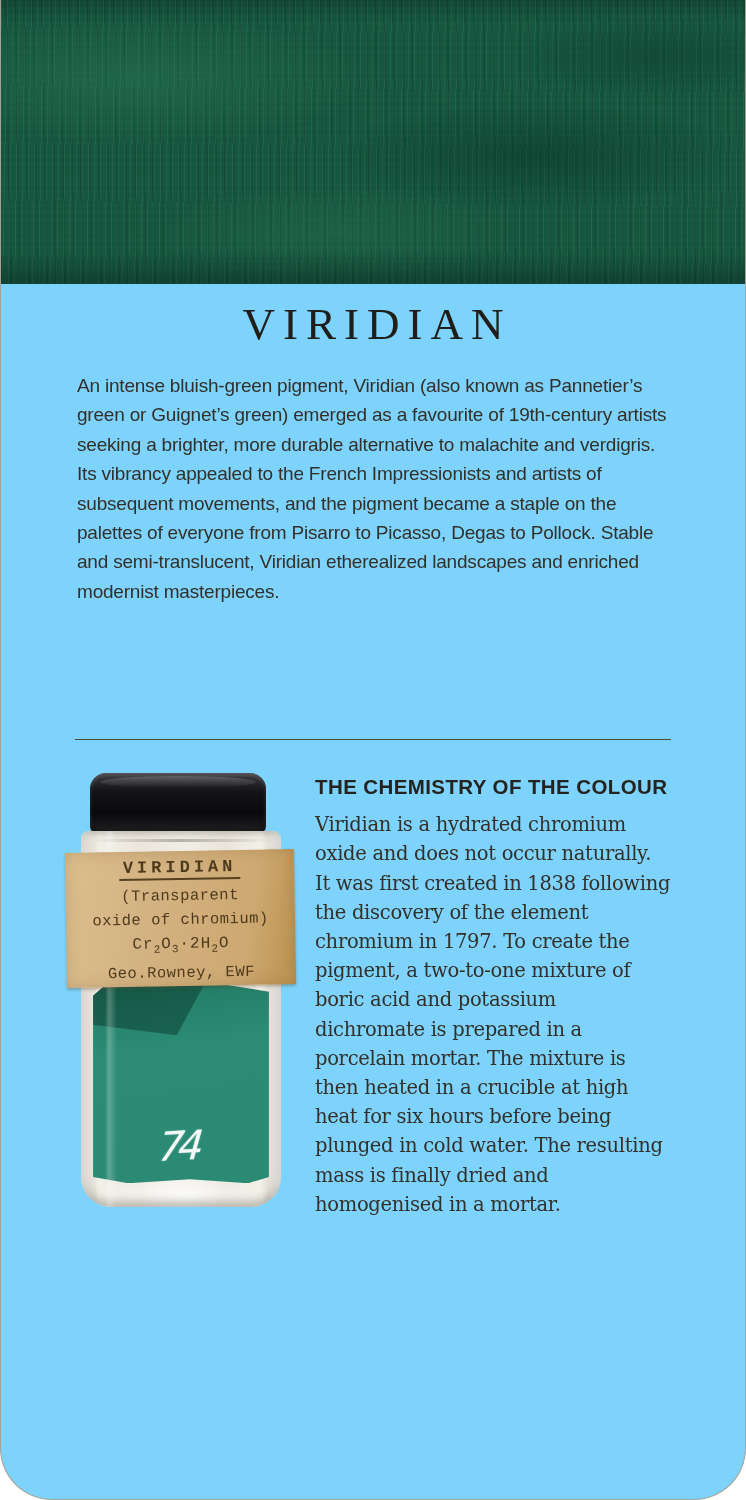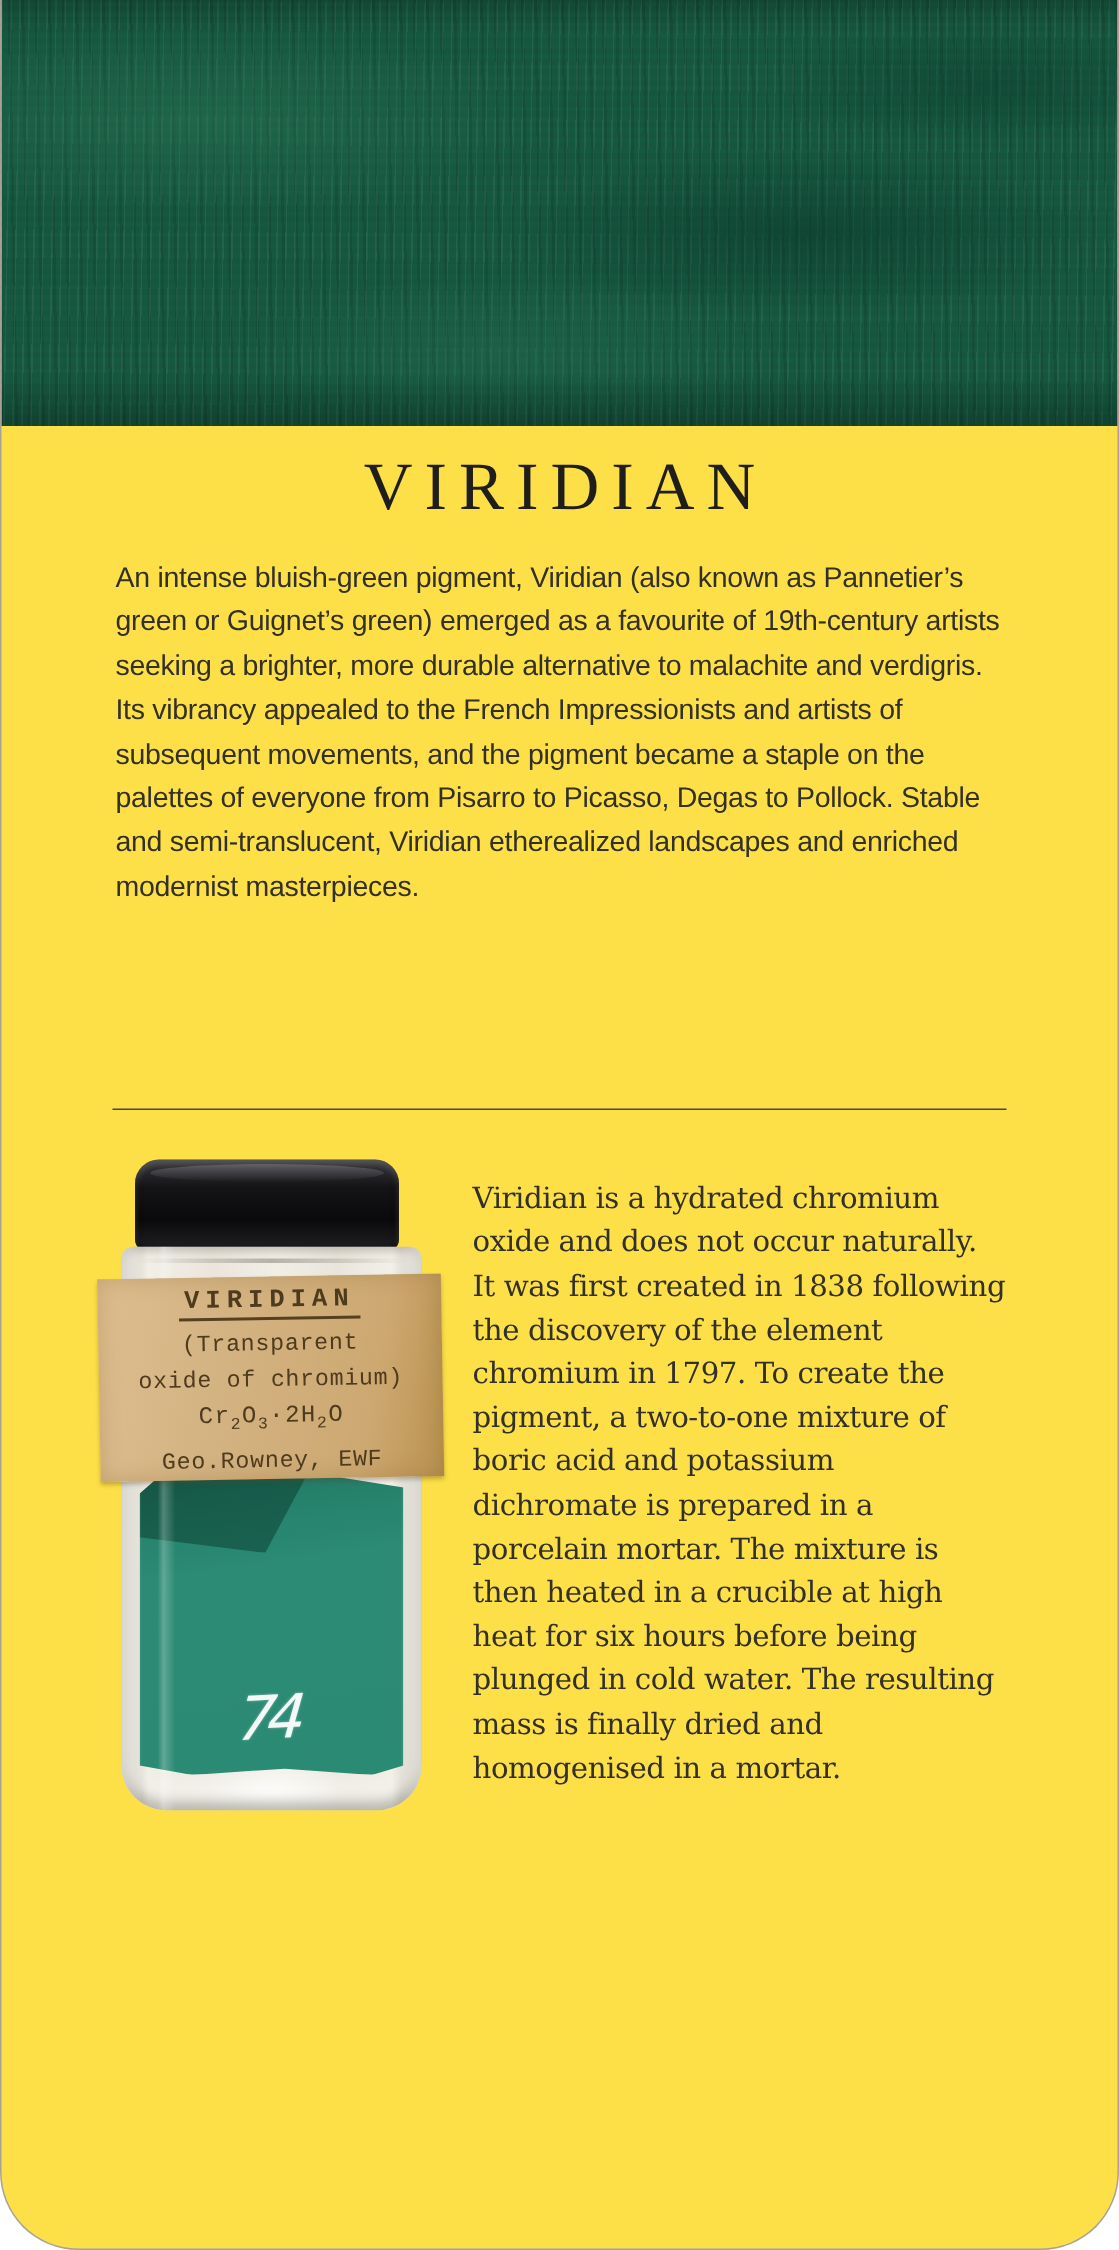--- a/index.html
+++ b/index.html
@@ -3,21 +3,21 @@
 <meta charset="utf-8">
 <style>
   html,body{margin:0;padding:0;background:#ffffff;}
   body{
     width:746px;height:1500px;position:relative;
     font-family:"Liberation Sans",sans-serif;
     -webkit-font-smoothing:antialiased;
   }
   .card{
     position:absolute;inset:0;
-    background:#fde047;
+    background:#7dd3fc;
     border:1px solid #a8a196;
     border-top:none;
     border-radius:0 0 52px 52px;
     overflow:hidden;
     box-sizing:border-box;
   }
   
   .swatch{
     position:absolute;top:0;left:0;right:0;height:284px;
     background-color:#16563f;
@@ -186,18 +186,19 @@
             <span class="label-title">VIRIDIAN</span>
           </div>
           <div class="label-line">(Transparent</div>
           <div class="label-line">oxide of chromium)</div>
           <div class="label-formula"><span>Cr</span><sub>2</sub><span>O</span><sub>3</sub><span>·2H</span><sub>2</sub><span>O</span></div>
           <div class="label-line">Geo.Rowney, EWF</div>
         </div>
       </div>
 
       <div class="chem">
+        <h2 class="chem-heading">THE CHEMISTRY OF THE COLOUR</h2>
         <p class="chem-body">Viridian is a hydrated chromium oxide and does not occur naturally. It was first created in 1838 following the discovery of the element chromium in 1797. To create the pigment, a two-to-one mixture of boric acid and potassium dichromate is prepared in a porcelain mortar. The mixture is then heated in a crucible at high heat for six hours before being plunged in cold water. The resulting mass is finally dried and homogenised in a mortar.</p>
       </div>
 
     </div>
   </div>
 </div>
 
 </body></html>

